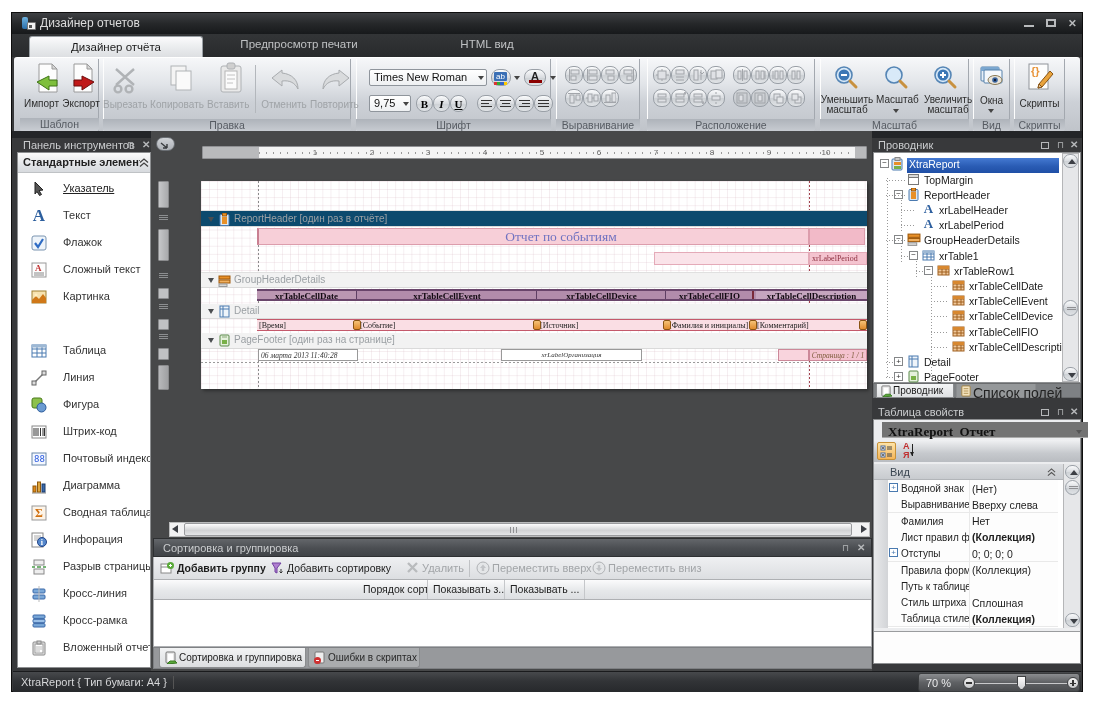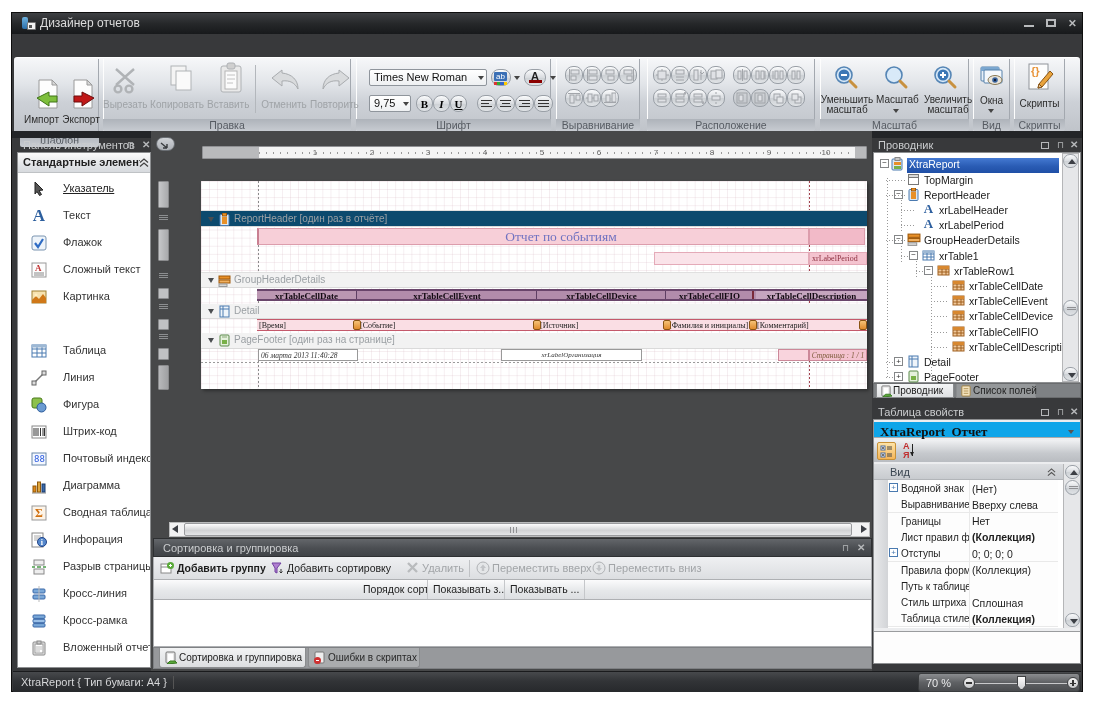--- a/index.html
+++ b/index.html
@@ -31,33 +31,38 @@
 <div class="abs" style="left:0;top:0;width:1070px;height:21px;background:linear-gradient(#3e4043,#26282a 50%,#17191b)">
  <div class="abs" style="left:10px;top:4px;width:6px;height:12px;background:linear-gradient(#6fb3e0,#2a6da8);border-radius:2px"></div>
  <div class="abs" style="left:15px;top:9px;width:9px;height:8px;background:#f2f2f2;border:1px solid #777;border-radius:1px"></div>
  <div class="abs" style="left:17px;top:12px;width:3px;height:3px;background:#555"></div>
  <div class="abs" style="left:28px;top:3px;font-size:12px;color:#dcdcdc">Дизайнер отчетов</div>
  <div class="abs" style="left:1012px;top:12px;width:10px;height:2px;background:#b9bbbd"></div>
  <div class="abs" style="left:1034px;top:6px;width:10px;height:8px;border:2px solid #b9bbbd"></div>
  <div class="abs" style="left:1056px;top:4px;font-size:10.5px;font-weight:bold;color:#b9bbbd">✕</div>
 </div>
 
+<div class="abs" style="left:0;top:21px;width:1070px;height:23px;background:linear-gradient(#333537,#282a2c)">
+ <div class="abs" style="left:17px;top:2px;width:174px;height:21px;background:linear-gradient(#fbfbfc,#e9ebed 55%,#dddfe2);border-radius:3px 3px 0 0;border:1px solid #9aa0a5;border-bottom:none;text-align:center;font-size:11.5px;line-height:20px;color:#1c1c1c">Дизайнер отчёта</div>
+ <div class="abs" style="left:197px;top:4px;width:180px;text-align:center;font-size:11.5px;color:#bfc1c3">Предпросмотр печати</div>
+ <div class="abs" style="left:420px;top:4px;width:110px;text-align:center;font-size:11.5px;color:#bfc1c3">HTML вид</div>
+</div>
 
 <div class="abs" style="left:2px;top:44px;width:1066px;height:74px;background:linear-gradient(#f6f7f9,#e2e5e9 35%,#cdd1d7 60%,#c0c4ca);border-radius:3px 3px 0 0;border-top:1px solid #fff">
 
  <div class="abs" style="left:6px;top:1px;width:79px;height:73px;border-right:1px solid #a3a8af"></div>
  <div class="abs" style="left:89px;top:1px;width:248px;height:73px;border-right:1px solid #a3a8af;border-left:1px solid #fdfdfd"></div>
  <div class="abs" style="left:342px;top:1px;width:195px;height:73px;border-right:1px solid #a3a8af;border-left:1px solid #fdfdfd"></div>
  <div class="abs" style="left:542px;top:1px;width:84px;height:73px;border-right:1px solid #a3a8af;border-left:1px solid #fdfdfd"></div>
  <div class="abs" style="left:633px;top:1px;width:168px;height:73px;border-right:1px solid #a3a8af;border-left:1px solid #fdfdfd"></div>
  <div class="abs" style="left:806px;top:1px;width:149px;height:73px;border-right:1px solid #a3a8af;border-left:1px solid #fdfdfd"></div>
  <div class="abs" style="left:959px;top:1px;width:37px;height:73px;border-right:1px solid #a3a8af;border-left:1px solid #fdfdfd"></div>
  <div class="abs" style="left:1000px;top:1px;width:51px;height:73px;border-right:1px solid #a3a8af;border-left:1px solid #fdfdfd"></div>
 
- <div class="abs" style="left:6px;top:16px;width:79px;height:73px">
+ <div class="abs" style="left:6px;top:0;width:79px;height:73px">
   <svg class="abs" style="left:13px;top:4px" width="28" height="32" viewBox="0 0 28 32">
           <path d="M6 2h13l5 5v23H6z" fill="#fdfdfd" stroke="#9a9a9a"></path>
           <path d="M19 2l5 5h-5z" fill="#d7d7d7" stroke="#9a9a9a"></path>
           <path d="M16 14v4h8v6h-8v4L4 20z" fill="#7ebf3c" stroke="#3e7317"></path>
         </svg>
   <svg class="abs" style="left:50px;top:4px" width="28" height="32" viewBox="0 0 28 32">
           <path d="M4 2h13l5 5v23H4z" fill="#fdfdfd" stroke="#9a9a9a"></path>
           <path d="M17 2l5 5h-5z" fill="#d7d7d7" stroke="#9a9a9a"></path>
           <path d="M12 14v4h-8v6h8v4L24 20z" fill="#c01818" stroke="#6d0c0c"></path>
         </svg>
@@ -711,21 +716,21 @@
           <rect x="4" y="3" width="5" height="7" fill="#fff"></rect>
           <path d="M3 13l3-3h5l2 2z" fill="#5aaa3a" stroke="#3a7a22"></path>
         </svg>
   <div class="abs" style="left:16px;top:1px;font-size:10px;color:#1a1a1a;white-space:nowrap">Проводник</div>
  </div>
  <div class="abs" style="left:82px;top:0px;width:80px;height:14px;background:#95989a;border:1px solid #8a8c8e;border-top:none">
   <svg class="abs" style="left:3px;top:1px" width="12" height="12" viewBox="0 0 13 13">
           <rect x="2" y="1" width="9" height="11" rx="1" fill="#f4e4c0" stroke="#a08040"></rect>
           <path d="M4 4h5M4 6.5h5M4 9h5" stroke="#b09050"></path>
         </svg>
-  <div class="abs" style="left:16px;top:1px;font-size:10px;color:#222;white-space:nowrap">Список полей</div>
+  <div class="abs" style="left:16px;top:1px;font-size:14px;color:#222;white-space:nowrap">Список полей</div>
  </div>
 </div>
 <div class="abs" style="left:861px;top:139px;width:196px;height:231px;overflow:hidden">
 <div class="pbox" style="left:7px;top:7.4px"><span style="position:relative;top:-1px">−</span></div>
 <svg class="abs" style="left:18px;top:5.4px" width="13" height="14" viewBox="0 0 13 14">
         <rect x="1" y="2" width="10" height="11" rx="1" fill="#dce8f4" stroke="#4a7ab0"></rect>
         <rect x="4" y="0.5" width="5" height="3" fill="#c8c8c8" stroke="#888"></rect>
         <rect x="3" y="5" width="7" height="3" fill="#e89028"></rect>
         <rect x="3" y="9" width="7" height="3" fill="#78b048"></rect>
       </svg>
@@ -840,21 +845,21 @@
       </div>
 </div>
 
 <div class="abs" style="left:861px;top:392px;width:208px;height:14px">
  <div class="abs ptitle" style="left:5px;top:1px">Таблица свойств</div>
  <div class="abs" style="left:168px;top:4px;width:8px;height:7px;border:1px solid #b6b8ba"></div>
  <div class="abs" style="left:184px;top:2px;width:7px;height:9px;color:#b6b8ba;font-size:9px">⊓</div>
  <div class="abs" style="left:197px;top:1px;color:#b6b8ba;font-size:10px;font-weight:bold">✕</div>
 </div>
 <div class="abs" style="left:861px;top:406px;width:208px;height:245px;background:#ecedef;border:1px solid #8d8f91">
- <div class="abs" style="left:0;top:2px;width:206px;height:16px;background:#0ea5e9;border-bottom:1px solid #aaa">
+ <div class="abs" style="left:8px;top:2px;width:206px;height:16px;background:#737373;border-bottom:1px solid #aaa">
   <div class="abs" style="left:6px;top:2px;font-family:'Liberation Serif',serif;font-weight:bold;font-size:13px;color:#111">XtraReport&nbsp;&nbsp;Отчет</div>
   <div class="carr" style="left:194px;top:8px;border-top-color:#555"></div>
  </div>
  <div class="abs" style="left:0;top:20px;width:206px;height:22px;background:linear-gradient(#f0f1f3,#c6c9cd 60%,#b9bcc1)">
   <div class="abs" style="left:3px;top:2px;width:19px;height:18px;background:linear-gradient(#fde3a7,#f5b659);border:1px solid #c89136;border-radius:2px">
    <svg class="abs" style="left:2px;top:2px" width="13" height="13" viewBox="0 0 13 13">
             <rect x="1" y="1" width="4" height="4" fill="#fff" stroke="#4a6a9a"></rect>
             <rect x="1" y="8" width="4" height="4" fill="#fff" stroke="#4a6a9a"></rect>
             <path d="M7 2h5M7 4h5M7 9h5M7 11h5M2 3h2M3 2v2M2 10h2M3 9v2" stroke="#444"></path>
           </svg>
@@ -876,21 +881,21 @@
   <div class="prow" style="top:0">
           <div class="pbox" style="left:1px;top:3px;border-color:#4a7ab0;color:#4a7ab0">+</div>
           <div class="pname">Водяной знак</div>
           <div class="pval">(Нет)</div>
         </div>
   <div class="prow" style="top:16.3px">
           <div class="pname">Выравнивание т</div>
           <div class="pval">Вверху слева</div>
         </div>
   <div class="prow" style="top:32.6px">
-          <div class="pname">Границы</div>
+          <div class="pname">Фамилия</div>
           <div class="pval">Нет</div>
         </div>
   <div class="prow" style="top:48.9px">
           <div class="pname">Лист правил фо</div>
           <div class="pval" style="font-weight:bold">(Коллекция)</div>
         </div>
   <div class="prow" style="top:65.2px">
           <div class="pbox" style="left:1px;top:3px;border-color:#4a7ab0;color:#4a7ab0">+</div>
           <div class="pname">Отступы</div>
           <div class="pval">0; 0; 0; 0</div>

